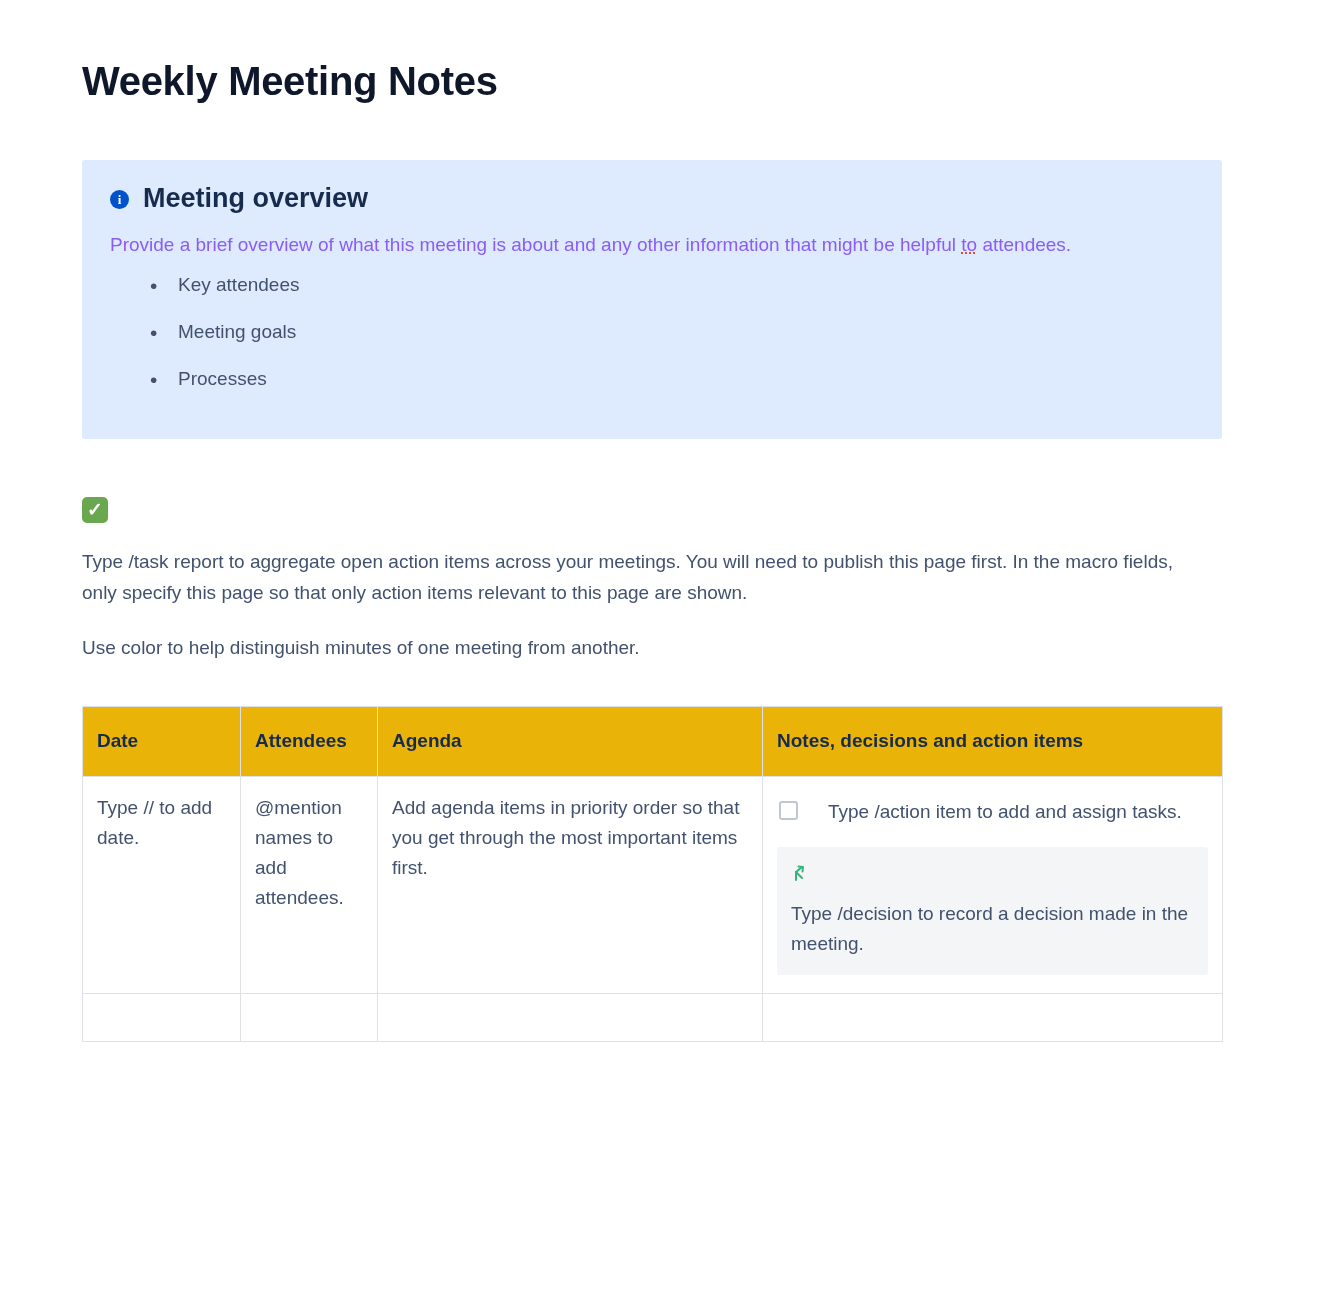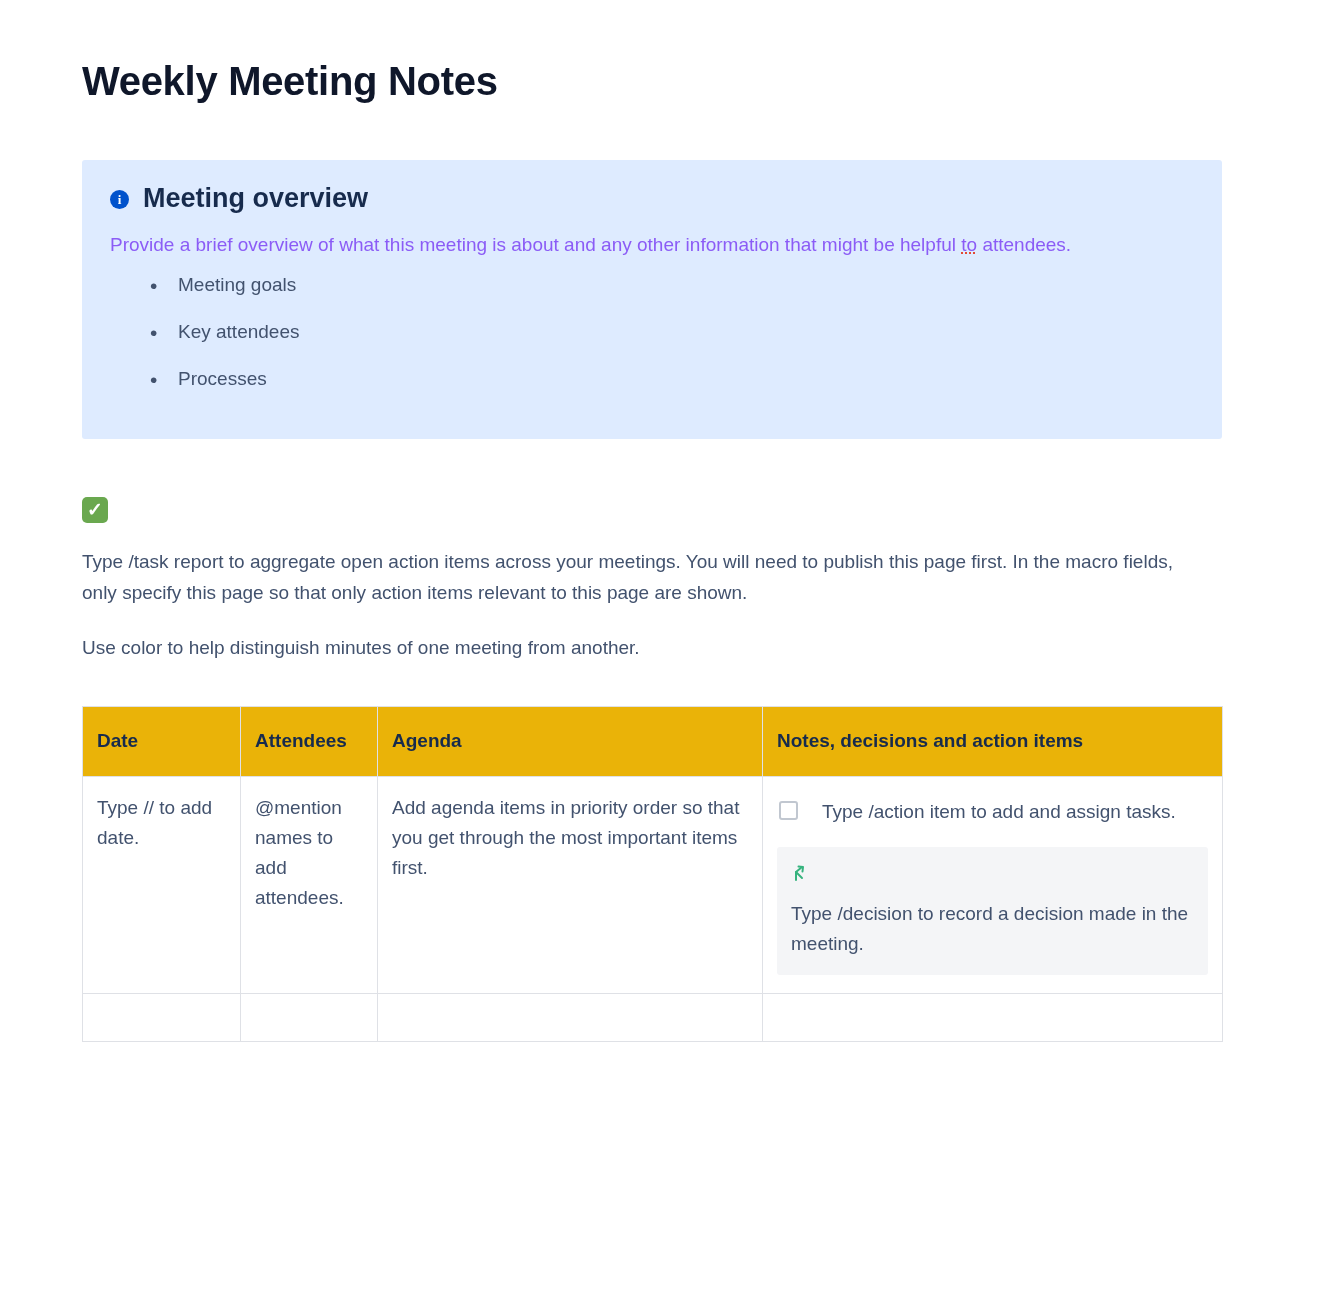--- a/index.html
+++ b/index.html
@@ -187,21 +187,21 @@
     line-height: 1.58;
   }
   col.c1 { width: 158px; }
   col.c2 { width: 137px; }
   col.c3 { width: 385px; }
   col.c4 { width: 460px; }
 
   .task-row {
     display: flex;
     align-items: flex-start;
-    gap: 24px;
+    gap: 30px;
     margin: 4px 0 0 2px;
   }
   .checkbox {
     width: 19px;
     height: 19px;
     border: 2px solid #c1c7d0;
     border-radius: 3px;
     background: #ffffff;
     flex: 0 0 auto;
     margin-top: 4px;
@@ -238,22 +238,22 @@
 
   <h1 class="page-title">Weekly Meeting Notes</h1>
 
   <div class="info-panel">
     <div class="panel-head">
       <span class="info-icon">i</span>
       <span class="panel-title">Meeting overview</span>
     </div>
     <div class="panel-body"><span>Provide a brief overview of what this meeting is about and any other information that might be helpful </span><span class="spellcheck">to</span><span> attendees.</span></div>
     <ul class="panel-list">
+      <li>Key attendees</li>
       <li>Meeting goals</li>
-      <li>Key attendees</li>
       <li>Processes</li>
     </ul>
   </div>
 
   <h2 class="section-heading">
     <span class="check-emoji">✓</span>
   </h2>
   <p class="body-text">Type /task report to aggregate open action items across your meetings. You will need to publish this page first. In the macro fields, only specify this page so that only action items relevant to this page are shown.</p>
 
   <p class="body-text">Use color to help distinguish minutes of one meeting from another.</p>

